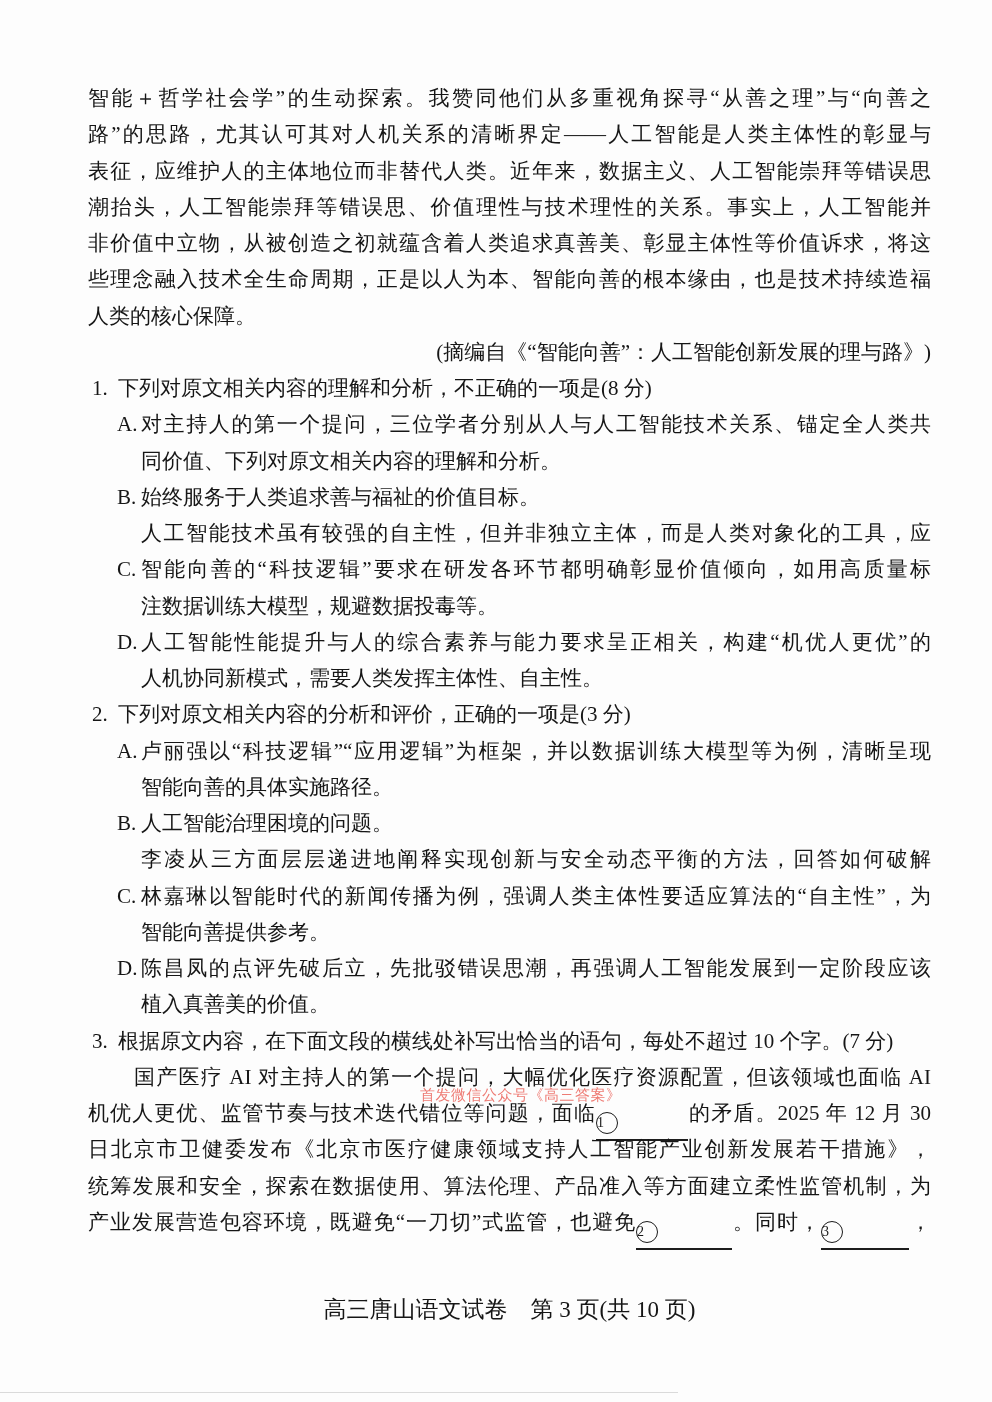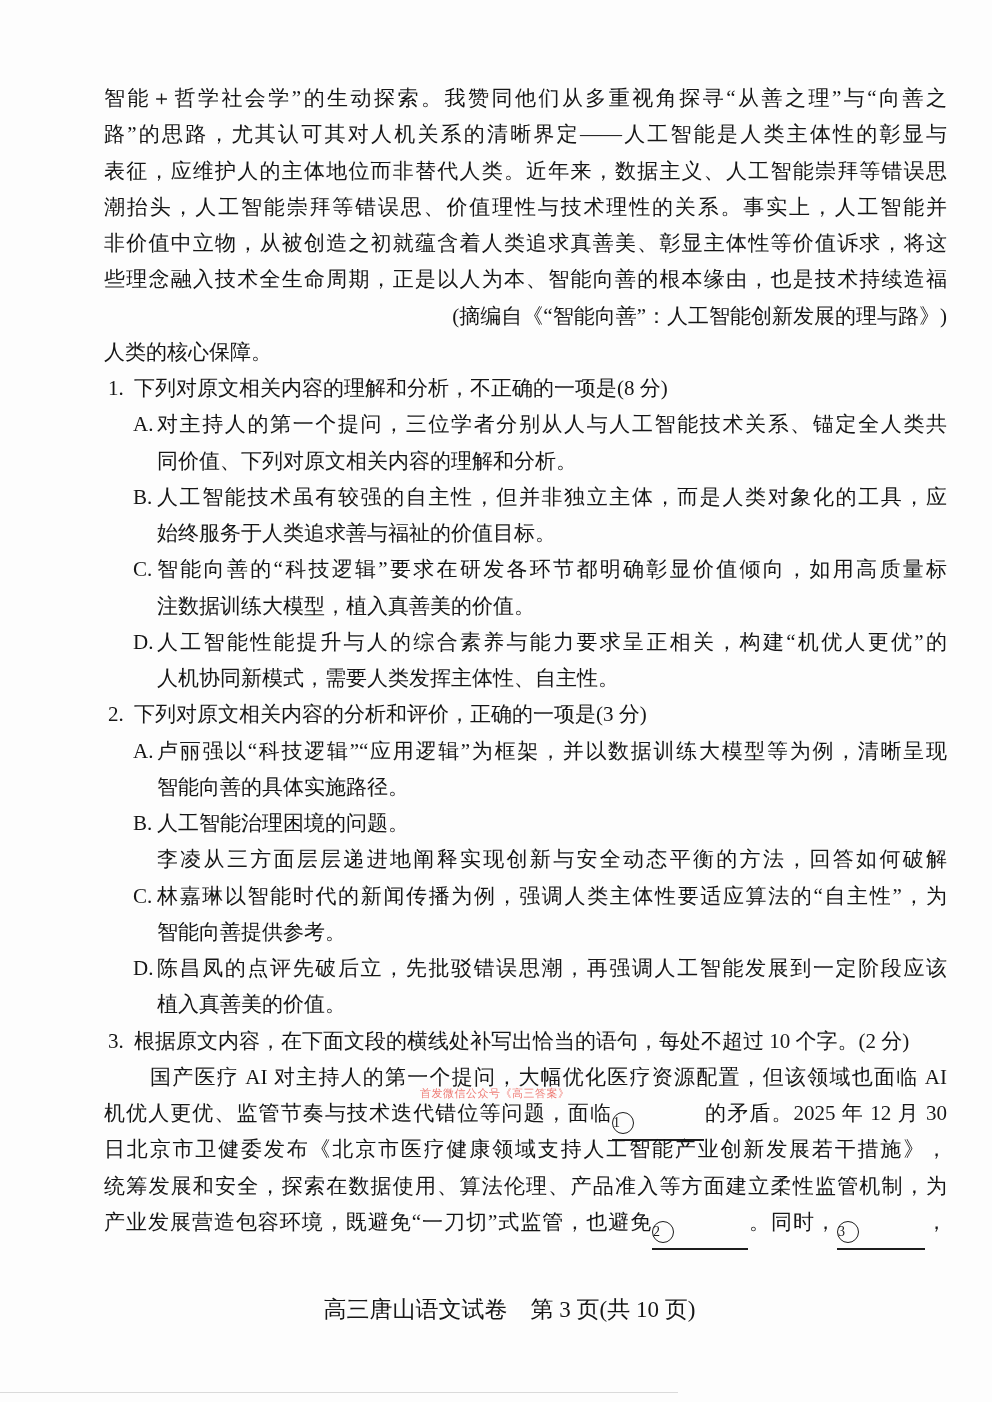--- a/index.html
+++ b/index.html
@@ -10,21 +10,21 @@
     position: relative;
     width: 992px;
     height: 1402px;
     background: #fdfdfd;
     color: #161616;
     font-family: "Liberation Serif", "DejaVu Serif", serif;
     overflow: hidden;
   }
   .doc {
     position: absolute;
-    left: 104px;
+    left: 88px;
     top: 80px;
     width: 843px;
     font-size: 21px;
   }
   .ln {
     height: 36.25px;
     line-height: 36.25px;
     white-space: normal;
   }
   
@@ -64,21 +64,21 @@
     text-align: center;
     font-size: 14px;
     vertical-align: 1px;
     background: transparent;
   }
 
   .watermark {
     position: absolute;
     left: 420px;
     top: 1086px;
-    font-size: 11px;
+    font-size: 15px;
     letter-spacing: 0.5px;
     font-family: "Liberation Sans", "DejaVu Sans", sans-serif;
     white-space: nowrap;
   }
 
   .footer {
     position: absolute;
     left: 88px;
     top: 1292px;
     width: 843px;
@@ -102,48 +102,48 @@
 
 <div class="doc">
 
   <div>
     <div class="ln j">智能＋哲学社会学”的生动探索。我赞同他们从多重视角探寻“从善之理”与“向善之</div>
     <div class="ln j">路”的思路，尤其认可其对人机关系的清晰界定——人工智能是人类主体性的彰显与</div>
     <div class="ln j">表征，应维护人的主体地位而非替代人类。近年来，数据主义、人工智能崇拜等错误思</div>
     <div class="ln j">潮抬头，人工智能崇拜等错误思、价值理性与技术理性的关系。事实上，人工智能并</div>
     <div class="ln j">非价值中立物，从被创造之初就蕴含着人类追求真善美、彰显主体性等价值诉求，将这</div>
     <div class="ln j">些理念融入技术全生命周期，正是以人为本、智能向善的根本缘由，也是技术持续造福</div>
+    <div class="ln">人类的核心保障。</div>
     <div class="ln attrib">(摘编自《“智能向善”：人工智能创新发展的理与路》)</div>
-    <div class="ln">人类的核心保障。</div>
   </div>
 
   <div>
     <div class="qrow">
       <div class="ln qnum">1.</div>
       <div class="ln qstem">下列对原文相关内容的理解和分析，不正确的一项是(8 分)</div>
     </div>
     <div class="opt">
       <div class="ln olabel">A.</div>
       <div class="obody">
         <div class="ln j">对主持人的第一个提问，三位学者分别从人与人工智能技术关系、锚定全人类共</div>
         <div class="ln">同价值、下列对原文相关内容的理解和分析。</div>
       </div>
     </div>
     <div class="opt">
       <div class="ln olabel">B.</div>
       <div class="obody">
+        <div class="ln">始终服务于人类追求善与福祉的价值目标。</div>
         <div class="ln j">人工智能技术虽有较强的自主性，但并非独立主体，而是人类对象化的工具，应</div>
-        <div class="ln">始终服务于人类追求善与福祉的价值目标。</div>
       </div>
     </div>
     <div class="opt">
       <div class="ln olabel">C.</div>
       <div class="obody">
         <div class="ln j">智能向善的“科技逻辑”要求在研发各环节都明确彰显价值倾向，如用高质量标</div>
-        <div class="ln">注数据训练大模型，植入真善美的价值。</div>
+        <div class="ln">注数据训练大模型，规避数据投毒等。</div>
       </div>
     </div>
     <div class="opt">
       <div class="ln olabel">D.</div>
       <div class="obody">
         <div class="ln j">人工智能性能提升与人的综合素养与能力要求呈正相关，构建“机优人更优”的</div>
         <div class="ln">人机协同新模式，需要人类发挥主体性、自主性。</div>
       </div>
     </div>
   </div>
@@ -179,21 +179,21 @@
       <div class="obody">
         <div class="ln j">陈昌凤的点评先破后立，先批驳错误思潮，再强调人工智能发展到一定阶段应该</div>
         <div class="ln">植入真善美的价值。</div>
       </div>
     </div>
   </div>
 
   <div>
     <div class="qrow">
       <div class="ln qnum">3.</div>
-      <div class="ln qstem">根据原文内容，在下面文段的横线处补写出恰当的语句，每处不超过 10 个字。(2 分)</div>
+      <div class="ln qstem">根据原文内容，在下面文段的横线处补写出恰当的语句，每处不超过 10 个字。(7 分)</div>
     </div>
 
     <div>
       <div class="ln j indent">国产医疗 AI 对主持人的第一个提问，大幅优化医疗资源配置，但该领域也面临 AI</div>
 
       <div class="ln j"><span>机优人更优、监管节奏与技术迭代错位等问题，面临</span><span class="blank b1"><span class="circ">1</span></span><span>的矛盾。2025 年 12 月 30</span></div>
 
       <div class="ln j">日北京市卫健委发布《北京市医疗健康领域支持人工智能产业创新发展若干措施》，</div>
       <div class="ln j">统筹发展和安全，探索在数据使用、算法伦理、产品准入等方面建立柔性监管机制，为</div>
 

